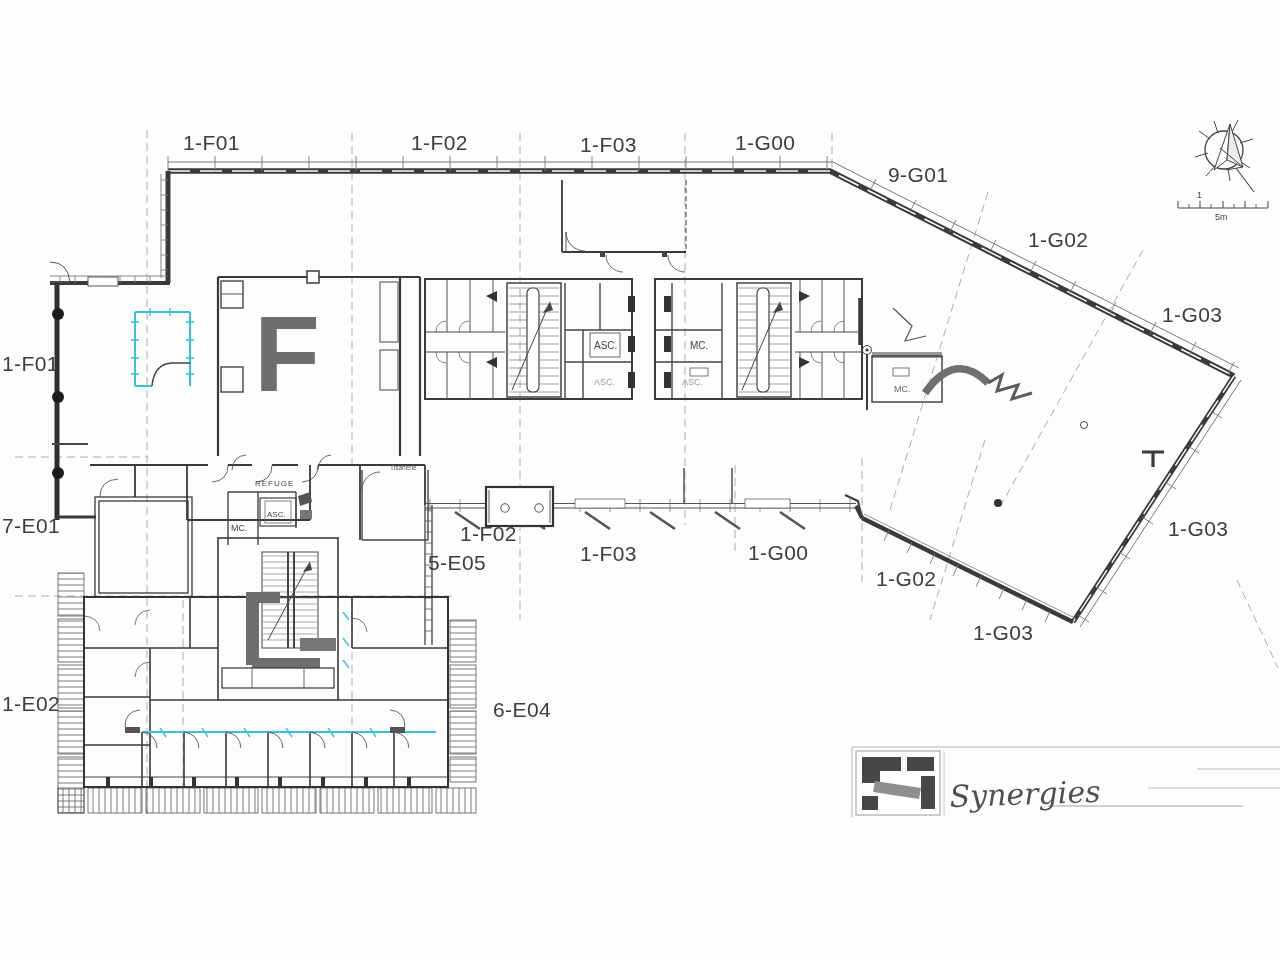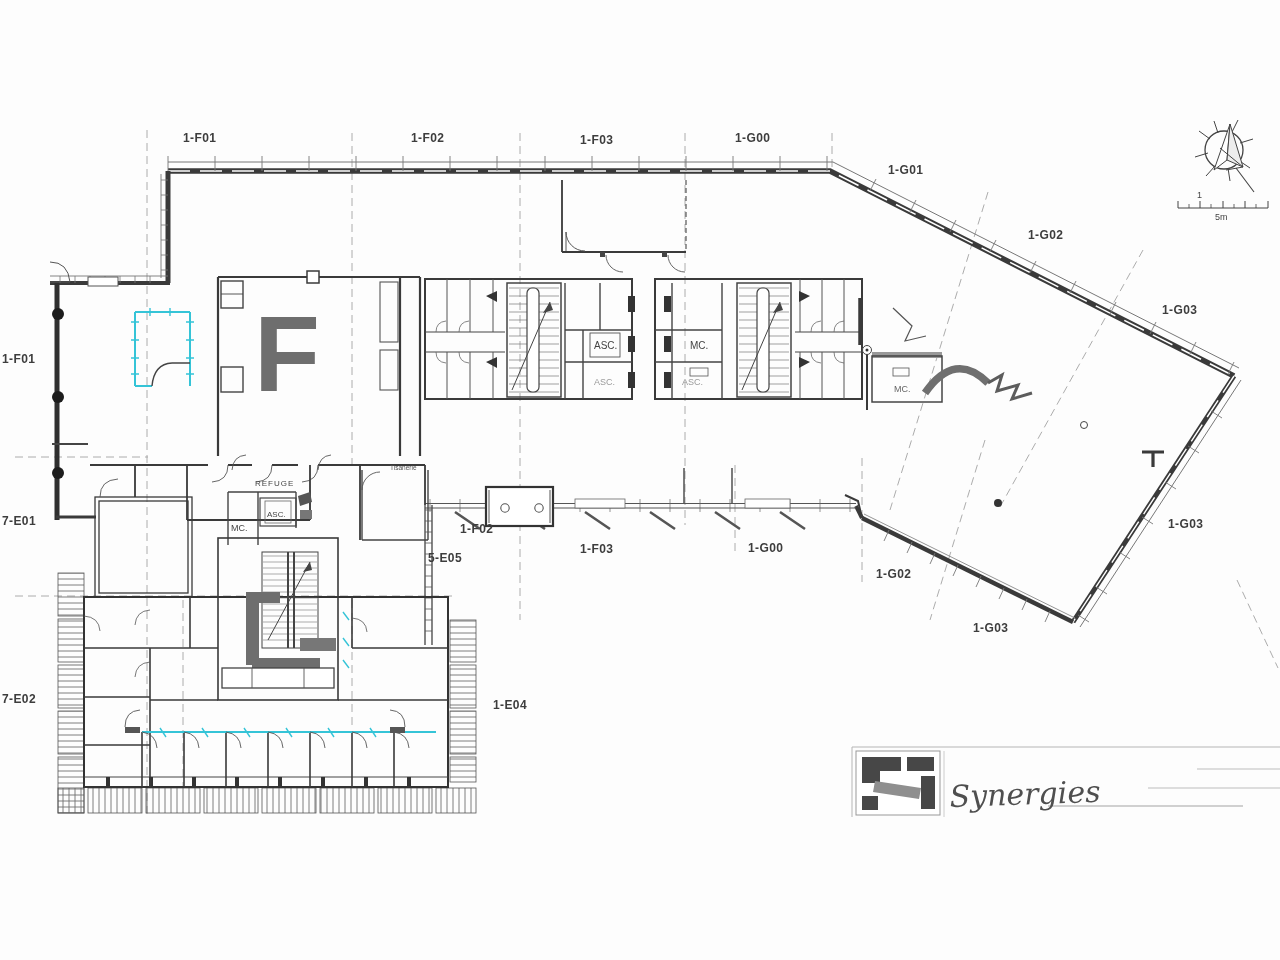--- a/index.html
+++ b/index.html
@@ -1,20 +1,20 @@
 <!DOCTYPE html>
 <html><head>
 <meta charset="utf-8">
 <style>
   html,body{margin:0;padding:0;background:#fff;}
   .canvas{position:relative;width:1280px;height:960px;background:#fdfdfd;overflow:hidden;
           font-family:"Liberation Sans", sans-serif;}
   .canvas svg{position:absolute;left:0;top:0;}
-  .plan-label{position:absolute;font-size:12px;color:#3d3d3d;letter-spacing:.4px;
-              font-weight:700;white-space:nowrap;}
+  .plan-label{position:absolute;font-size:21px;color:#3d3d3d;letter-spacing:.4px;
+              font-weight:400;white-space:nowrap;}
   .svg-note{font-family:"Liberation Sans", sans-serif;}
 </style>
 </head>
 <body>
 
 <div class="canvas">
 
 <svg width="1280" height="960" viewBox="0 0 1280 960" xmlns="http://www.w3.org/2000/svg">
 
   <defs>
@@ -291,28 +291,28 @@
     <path d="M1197,769 H1280" stroke="#b5b5b5" stroke-width="0.9"></path>
   </g>
   <text x="950" y="807" font-size="30" font-style="italic" font-family="DejaVu Serif, serif" fill="#4f4f4f" transform="rotate(-2 950 807)">Synergies</text>
 
 </svg>
 
   <div class="plan-label" style="left:183px;top:131px">1-F01</div>
   <div class="plan-label" style="left:411px;top:131px">1-F02</div>
   <div class="plan-label" style="left:580px;top:133px">1-F03</div>
   <div class="plan-label" style="left:735px;top:131px">1-G00</div>
-  <div class="plan-label" style="left:888px;top:163px">1-G01</div>
+  <div class="plan-label" style="left:888px;top:163px">9-G01</div>
   <div class="plan-label" style="left:1028px;top:228px">1-G02</div>
   <div class="plan-label" style="left:1162px;top:303px">1-G03</div>
   <div class="plan-label" style="left:2px;top:352px">1-F01</div>
   <div class="plan-label" style="left:2px;top:514px">7-E01</div>
-  <div class="plan-label" style="left:2px;top:692px">7-E02</div>
+  <div class="plan-label" style="left:2px;top:692px">1-E02</div>
   <div class="plan-label" style="left:460px;top:522px">1-F02</div>
   <div class="plan-label" style="left:428px;top:551px">5-E05</div>
   <div class="plan-label" style="left:580px;top:542px">1-F03</div>
   <div class="plan-label" style="left:748px;top:541px">1-G00</div>
   <div class="plan-label" style="left:876px;top:567px">1-G02</div>
   <div class="plan-label" style="left:973px;top:621px">1-G03</div>
   <div class="plan-label" style="left:1168px;top:517px">1-G03</div>
-  <div class="plan-label" style="left:493px;top:698px">1-E04</div>
+  <div class="plan-label" style="left:493px;top:698px">6-E04</div>
 
 </div>
 
 </body></html>

